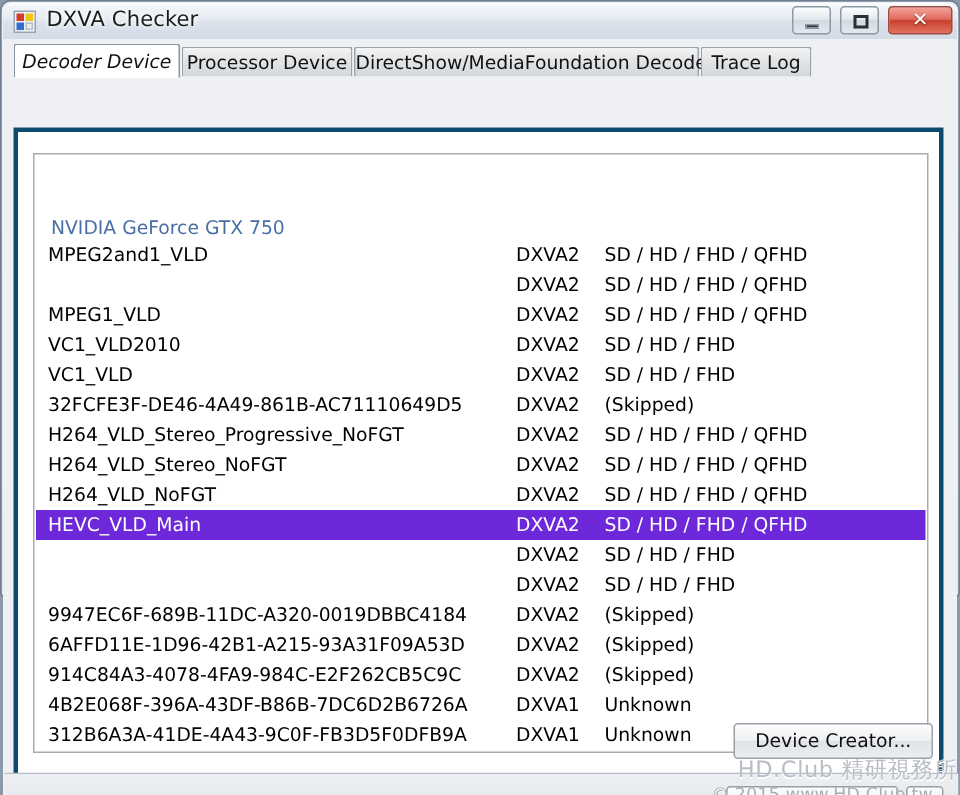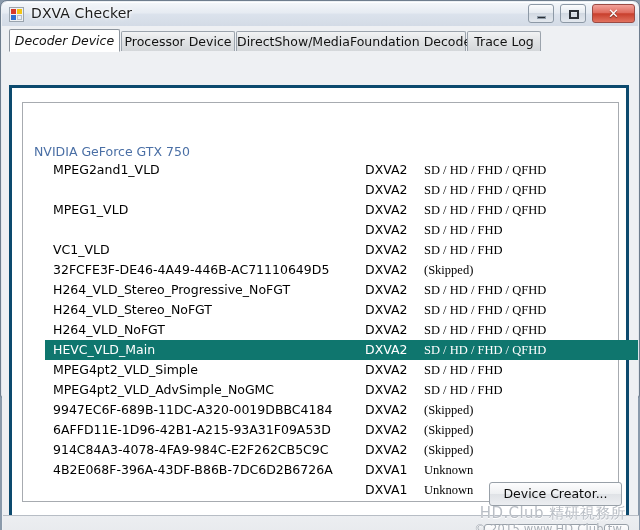--- a/index.html
+++ b/index.html
@@ -102,29 +102,29 @@
     background:#fff;
   }
   .group-label{
     position:absolute;left:17px;top:56px;
     background:#fff;padding:0 5px;
     font-size:12.5px;color:#4a6fa5;
     white-space:nowrap;
   }
 
   
-  .list{position:absolute;left:12px;top:72px;width:593px;height:338px;padding-left:21px;}
+  .list{position:absolute;left:12px;top:72px;width:593px;height:338px;}
   .row{
     position:relative;height:20px;line-height:20px;
     font-size:12.5px;color:#000;white-space:nowrap;
   }
-  .row.sel{background:#0f766e;color:#fff;}
+  .row.sel{background:#6d28d9;color:#fff;}
   .c-name{position:absolute;left:8px;top:0;}
   .c-api{position:absolute;left:320px;top:0;}
-  .c-res{position:absolute;left:379px;top:0;font-family:Liberation Serif, serif;}
+  .c-res{position:absolute;left:379px;top:0;}
 
   
   .btn{
     box-sizing:border-box;
     border:1px solid #98a0a8;border-radius:3px;
     background:linear-gradient(180deg,#fdfdfe 0%,#eef0f2 48%,#dfe2e6 50%,#eceef1 100%);
     font-size:12.5px;color:#0d0d0d;text-align:center;
     white-space:nowrap;
   }
   .btn-devcreator{
@@ -145,21 +145,21 @@
     position:absolute;left:602px;top:498px;width:25px;height:24px;line-height:22px;
     font-size:9px;
   }
 
   
   .watermark{
     position:absolute;left:0;top:0;width:636px;height:504px;
     pointer-events:none;
   }
   .wm1{
-    position:absolute;right:12px;top:478px;
+    position:absolute;right:0;top:478px;
     font-size:15px;color:#b9bec5;letter-spacing:.4px;
     text-shadow:0 1px 0 #fff;
     white-space:nowrap;
   }
   .wm2{
     position:absolute;right:16px;top:496px;
     font-size:11.5px;color:#a8aeb6;letter-spacing:.2px;
     text-shadow:0 1px 0 #fff;
     white-space:nowrap;
   }
@@ -211,30 +211,31 @@
         <div class="row">
           <span class="c-api">DXVA2</span>
           <span class="c-res">SD / HD / FHD / QFHD</span>
         </div>
         <div class="row">
           <span class="c-name">MPEG1_VLD</span>
           <span class="c-api">DXVA2</span>
           <span class="c-res">SD / HD / FHD / QFHD</span>
         </div>
         <div class="row">
+          <span class="c-name">VC1_VLD2010</span>
           <span class="c-api">DXVA2</span>
           <span class="c-res">SD / HD / FHD</span>
         </div>
         <div class="row">
           <span class="c-name">VC1_VLD</span>
           <span class="c-api">DXVA2</span>
           <span class="c-res">SD / HD / FHD</span>
         </div>
         <div class="row">
-          <span class="c-name">32FCFE3F-DE46-4A49-446B-AC71110649D5</span>
+          <span class="c-name">32FCFE3F-DE46-4A49-861B-AC71110649D5</span>
           <span class="c-api">DXVA2</span>
           <span class="c-res">(Skipped)</span>
         </div>
         <div class="row">
           <span class="c-name">H264_VLD_Stereo_Progressive_NoFGT</span>
           <span class="c-api">DXVA2</span>
           <span class="c-res">SD / HD / FHD / QFHD</span>
         </div>
         <div class="row">
           <span class="c-name">H264_VLD_Stereo_NoFGT</span>
@@ -245,26 +246,24 @@
           <span class="c-name">H264_VLD_NoFGT</span>
           <span class="c-api">DXVA2</span>
           <span class="c-res">SD / HD / FHD / QFHD</span>
         </div>
         <div class="row sel">
           <span class="c-name">HEVC_VLD_Main</span>
           <span class="c-api">DXVA2</span>
           <span class="c-res">SD / HD / FHD / QFHD</span>
         </div>
         <div class="row">
-          <span class="c-name">MPEG4pt2_VLD_Simple</span>
           <span class="c-api">DXVA2</span>
           <span class="c-res">SD / HD / FHD</span>
         </div>
         <div class="row">
-          <span class="c-name">MPEG4pt2_VLD_AdvSimple_NoGMC</span>
           <span class="c-api">DXVA2</span>
           <span class="c-res">SD / HD / FHD</span>
         </div>
         <div class="row">
           <span class="c-name">9947EC6F-689B-11DC-A320-0019DBBC4184</span>
           <span class="c-api">DXVA2</span>
           <span class="c-res">(Skipped)</span>
         </div>
         <div class="row">
           <span class="c-name">6AFFD11E-1D96-42B1-A215-93A31F09A53D</span>
@@ -275,20 +274,21 @@
           <span class="c-name">914C84A3-4078-4FA9-984C-E2F262CB5C9C</span>
           <span class="c-api">DXVA2</span>
           <span class="c-res">(Skipped)</span>
         </div>
         <div class="row">
           <span class="c-name">4B2E068F-396A-43DF-B86B-7DC6D2B6726A</span>
           <span class="c-api">DXVA1</span>
           <span class="c-res">Unknown</span>
         </div>
         <div class="row">
+          <span class="c-name">312B6A3A-41DE-4A43-9C0F-FB3D5F0DFB9A</span>
           <span class="c-api">DXVA1</span>
           <span class="c-res">Unknown</span>
         </div>
 
       </div>
     </div>
 
     <div class="btn btn-devcreator">Device Creator...</div>
 
     <div class="statusbar"></div>

